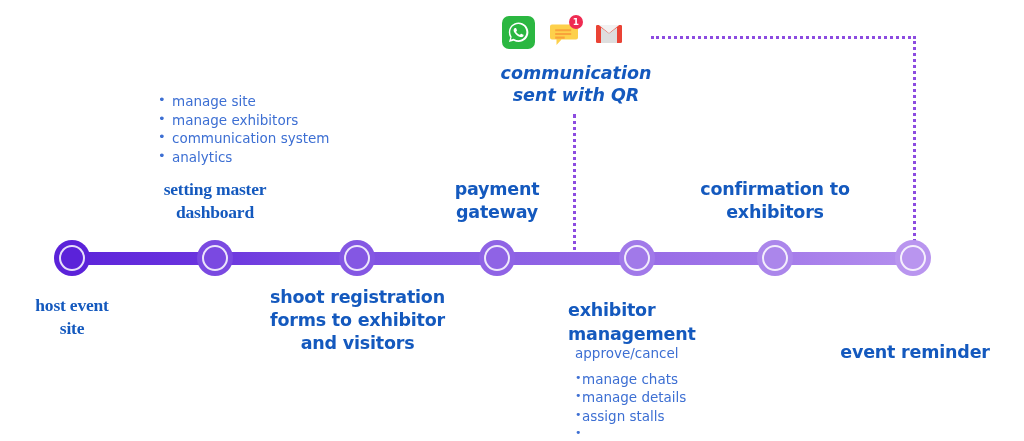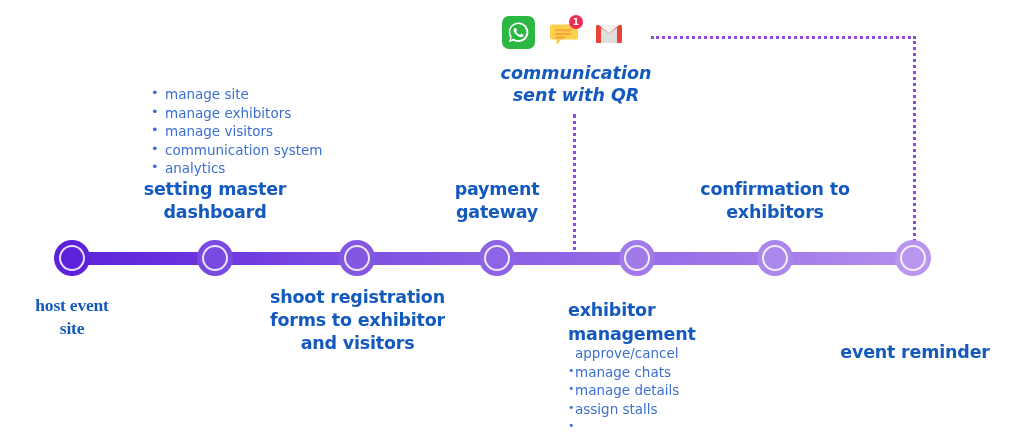--- a/index.html
+++ b/index.html
@@ -60,21 +60,21 @@
     letter-spacing: -0.2px;
   }
 
   
   .bullets {
     position: absolute;
     color: #3d6fd3;
     font-size: 13.5px;
     line-height: 18.5px;
     list-style: none;
-    margin: 0;
+    margin: 7px;
     padding: 0;
   }
   .bullets li {
     position: relative;
     padding-left: 14px;
     white-space: nowrap;
   }
   .bullets li::before {
     content: "\2022";
     position: absolute;
@@ -198,37 +198,36 @@
       </div>
 
     </div>
     <div class="comm-caption">communication
 sent with QR</div>
   </div>
 
   <ul class="bullets" style="left:151px; top:85px;" id="dashboard-features">
       <li>manage site</li>
       <li>manage exhibitors</li>
-      <li>manage visitors</li>
       <li>communication system</li>
       <li>analytics</li>
     </ul>
 
 
   <div style="position:absolute; left:568px; top:344px; color:#3d6fd3; font-size:13.5px; line-height:18.5px;">
     <div class="plainline">approve/cancel</div>
     <ul class="bullets tight" style="position:relative; left:0; top:0;" id="exhibitor-actions">
         <li>manage chats</li>
         <li>manage details</li>
         <li>assign stalls</li>
         <li></li>
       </ul>
   </div>
 
-  <div class="label" style="left:130px; top:178px; width:170px; white-space:pre-line;">setting master
+  <div class="label" style="left:130px; top:178px; width:170px; white-space:pre-line;font-family:Liberation Serif, serif;">setting master
 dashboard</div>
 
   <div class="label" style="left:437px; top:178px; width:120px; white-space:pre-line;">payment
 gateway</div>
 
   <div class="label" style="left:690px; top:178px; width:170px; white-space:pre-line;">confirmation to
 exhibitors</div>
 
   <div class="label" style="left:17px; top:294px; width:110px; white-space:pre-line;font-family:Liberation Serif, serif;">host event
 site</div>

